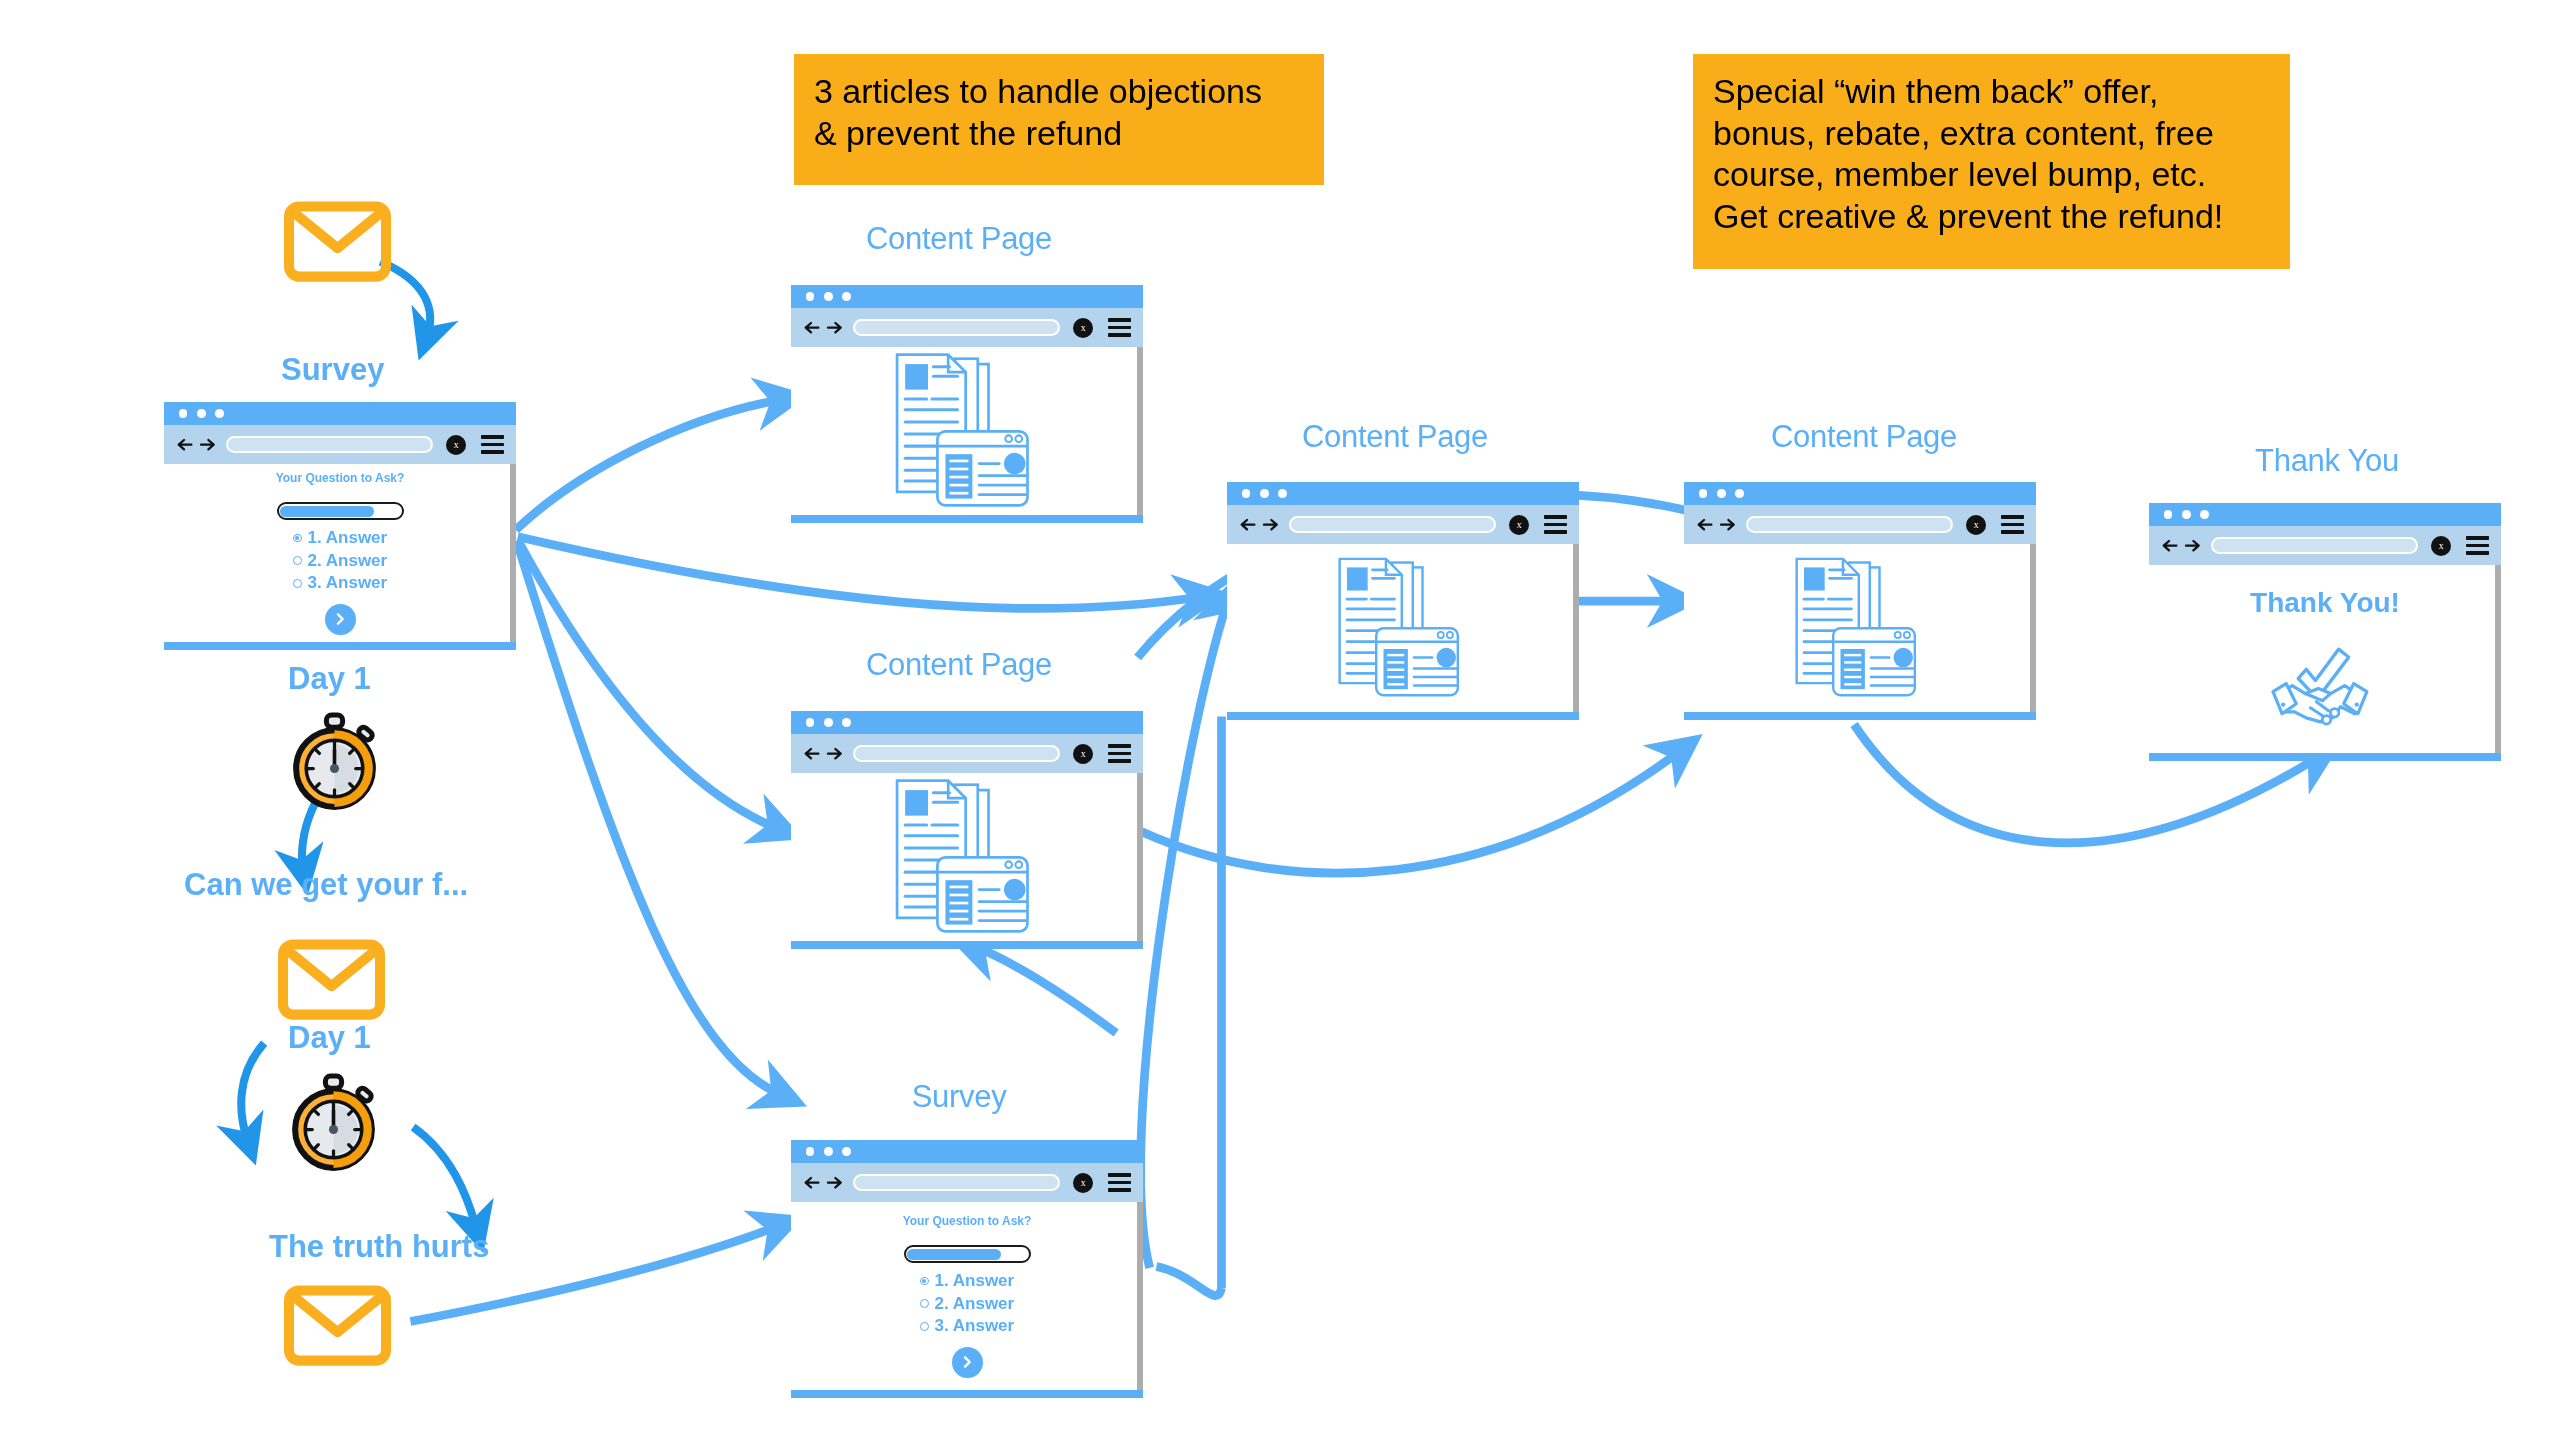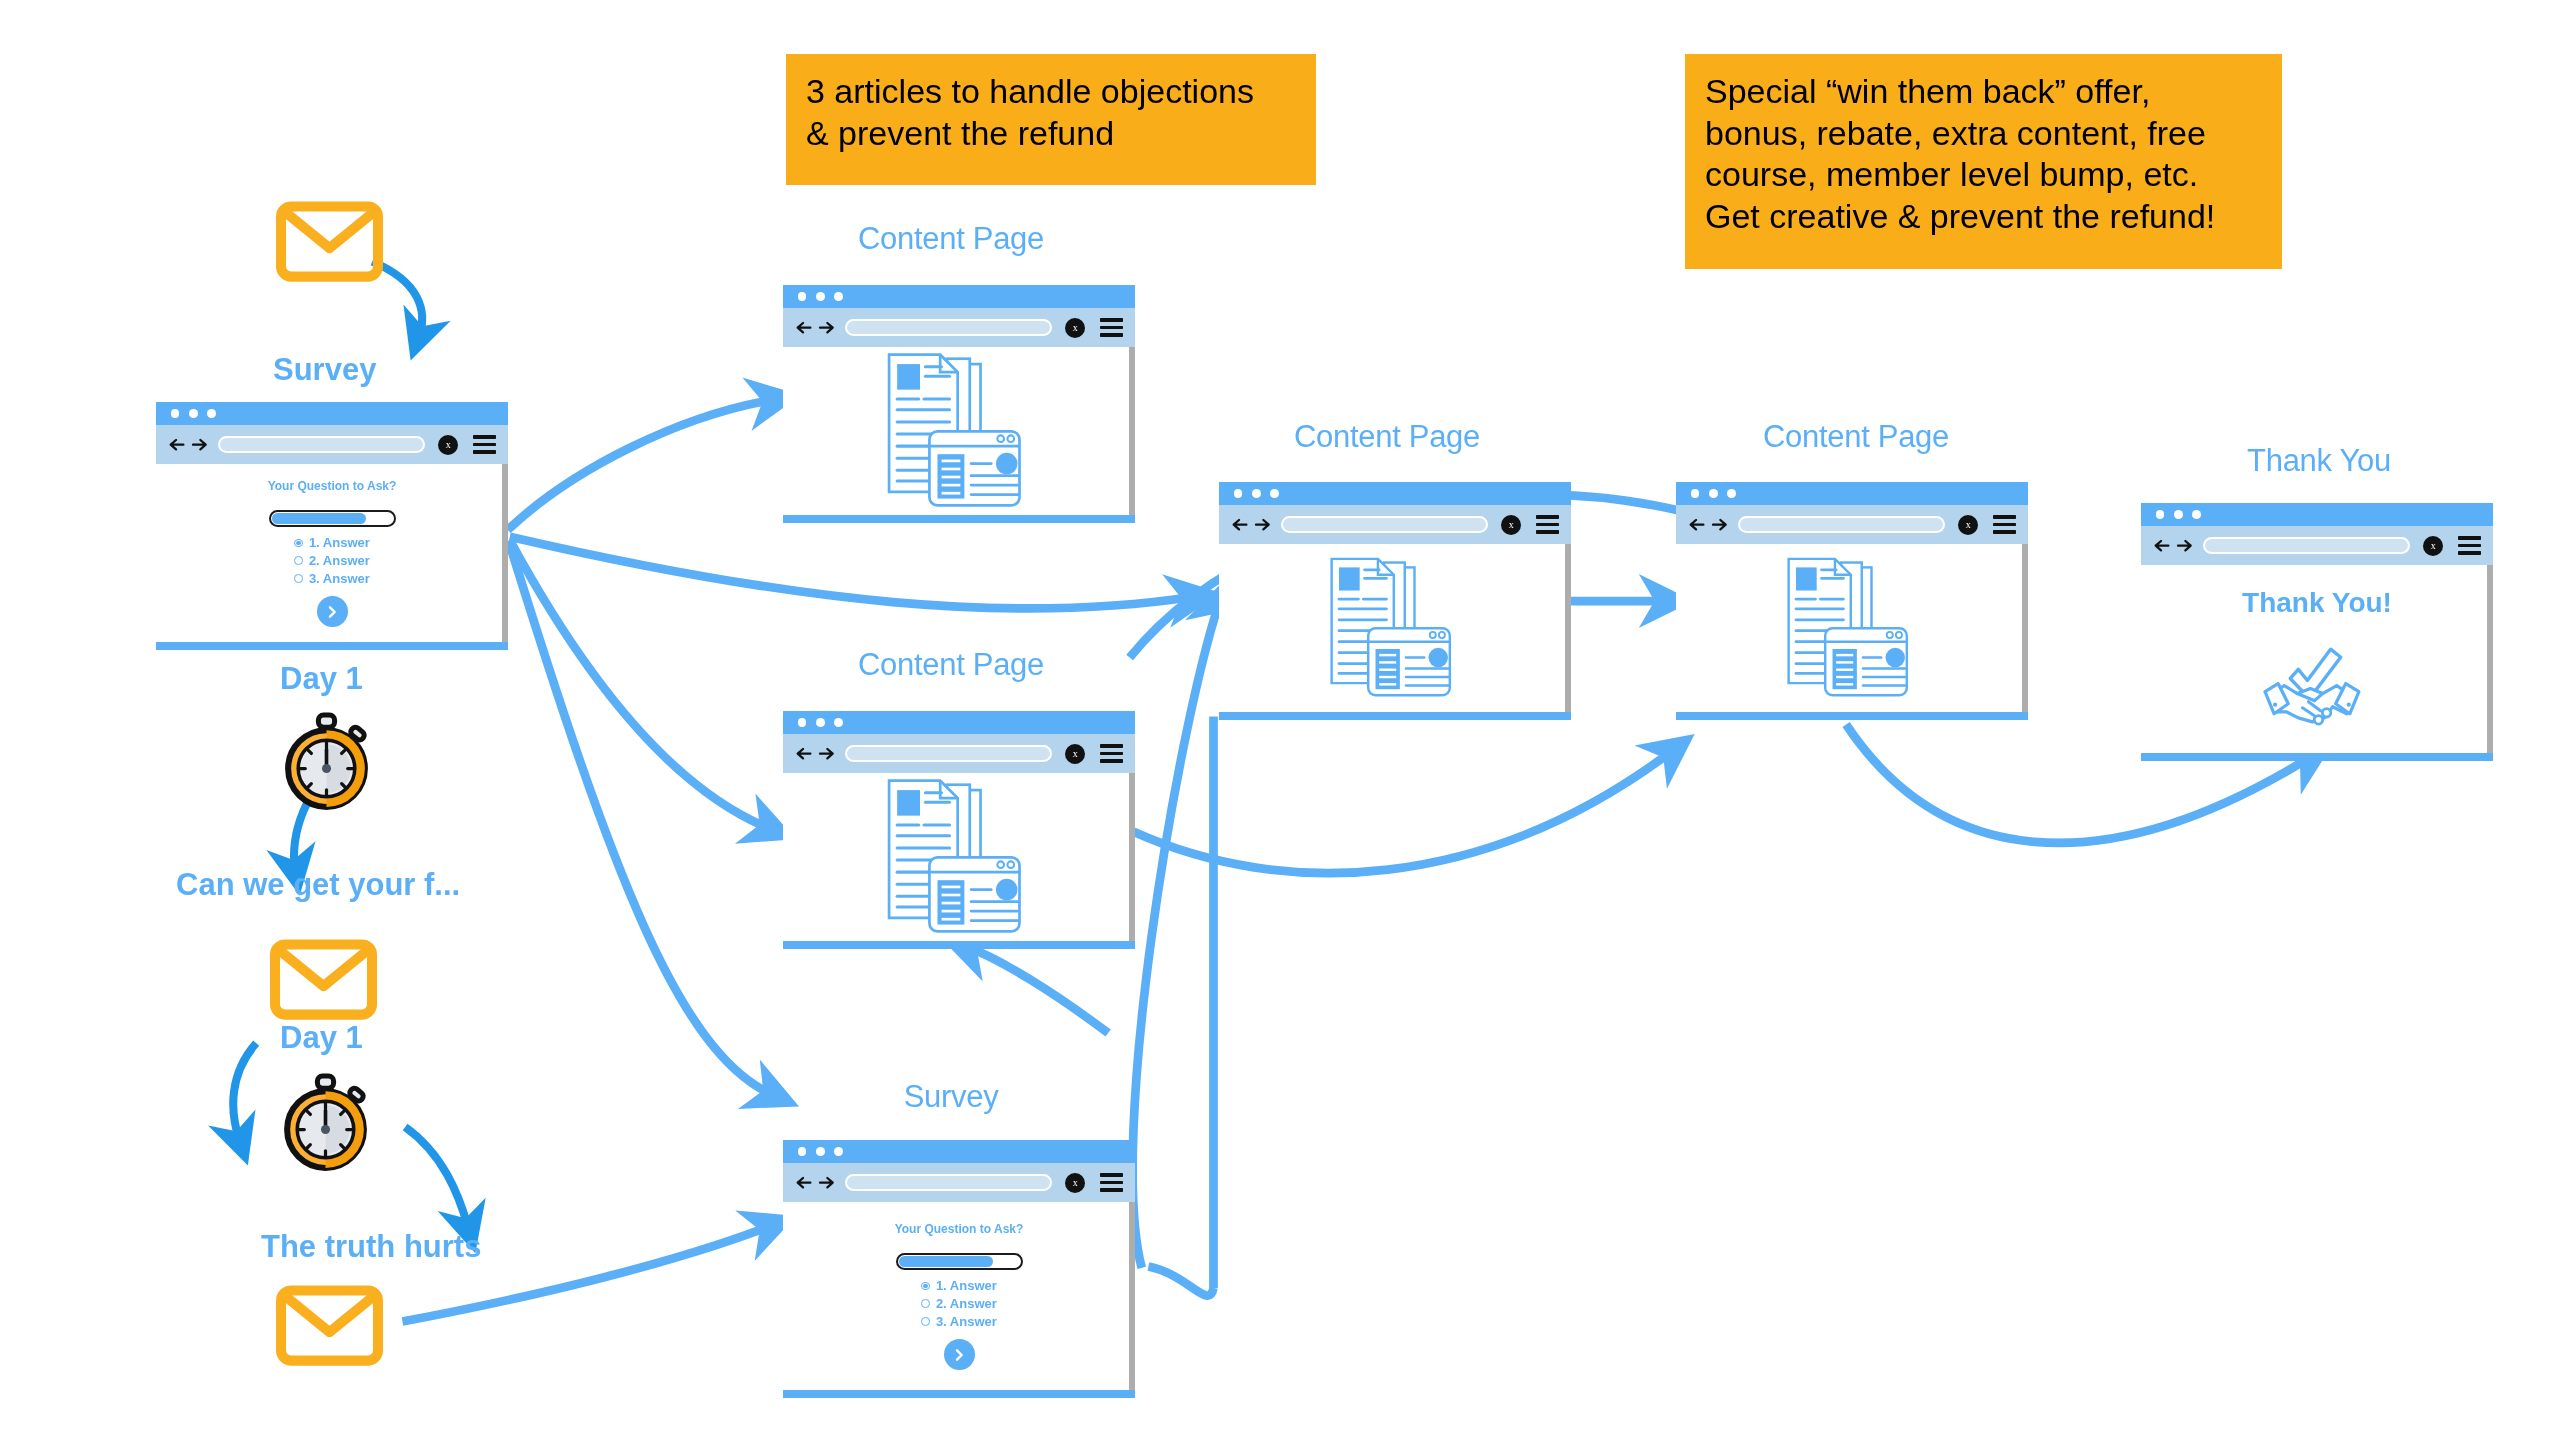--- a/index.html
+++ b/index.html
@@ -1,19 +1,19 @@
 <!DOCTYPE html>
 <html style="font-size:10.7px"><head>
 <meta charset="utf-8">
 <style>
   html,body{margin:0;padding:0;background:#ffffff;}
   body{width:2576px;height:1449px;position:relative;overflow:hidden;
        font-family:"Liberation Sans","DejaVu Sans",sans-serif;}
 
-  #stage{position:absolute;left:8px;top:0;width:2340px;height:1449px;}
+  #stage{position:absolute;left:16px;top:0;width:2340px;height:1449px;}
 
   
   #arrows{position:absolute;left:0;top:0;width:2576px;height:1449px;}
 
   
   .callout{position:absolute;background:#F9AD18;color:#000;
            font-size:34px;line-height:1.22;padding:17.4px 20px 20px 20px;
            box-sizing:border-box;white-space:pre-line;
            font-family:"Liberation Sans","DejaVu Sans",sans-serif;}
 
@@ -38,21 +38,21 @@
   
   .wincap{position:absolute;color:#5BAFF7;font-weight:normal;font-size:31px;
           letter-spacing:-0.3px;white-space:nowrap;text-align:center;}
 
   
   .survey-q{color:#5BAFF7;font-weight:bold;font-size:12px;margin-bottom:17.4px;}
   .survey-bar{width:127px;height:17.4px;border:2px solid #1b1b1b;border-radius:9.4px;
               box-sizing:border-box;background:#fff;padding:1.3px;margin-bottom:8px;}
   .survey-bar > i{display:block;height:100%;width:78%;background:#5BAFF7;border-radius:8px;}
   .survey-opts{display:flex;flex-direction:column;gap:2.7px;margin-bottom:10.7px;}
-  .survey-opt{display:flex;align-items:center;gap:6px;color:#5BAFF7;font-weight:bold;font-size:13px;}
+  .survey-opt{display:flex;align-items:center;gap:6px;color:#5BAFF7;font-weight:bold;font-size:17px;}
   .radio{width:8.7px;height:8.7px;border-radius:50%;border:1.7px solid #5BAFF7;box-sizing:border-box;flex:none;}
   .radio.on{position:relative;}
   .radio.on::after{content:"";position:absolute;inset:1.3px;border-radius:50%;background:#5BAFF7;}
   .nextbtn{width:31px;height:31px;border-radius:50%;background:#5BAFF7;
            display:flex;align-items:center;justify-content:center;}
 
   
   .ty-title{color:#5BAFF7;font-weight:bold;font-size:28px;margin-bottom:12px;}
 
   

